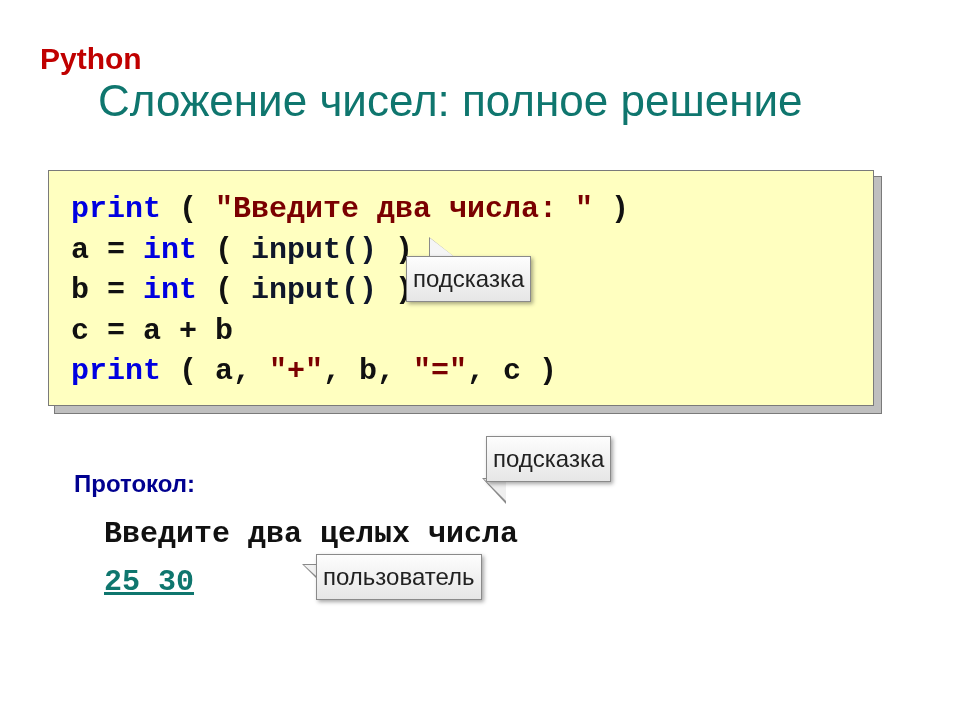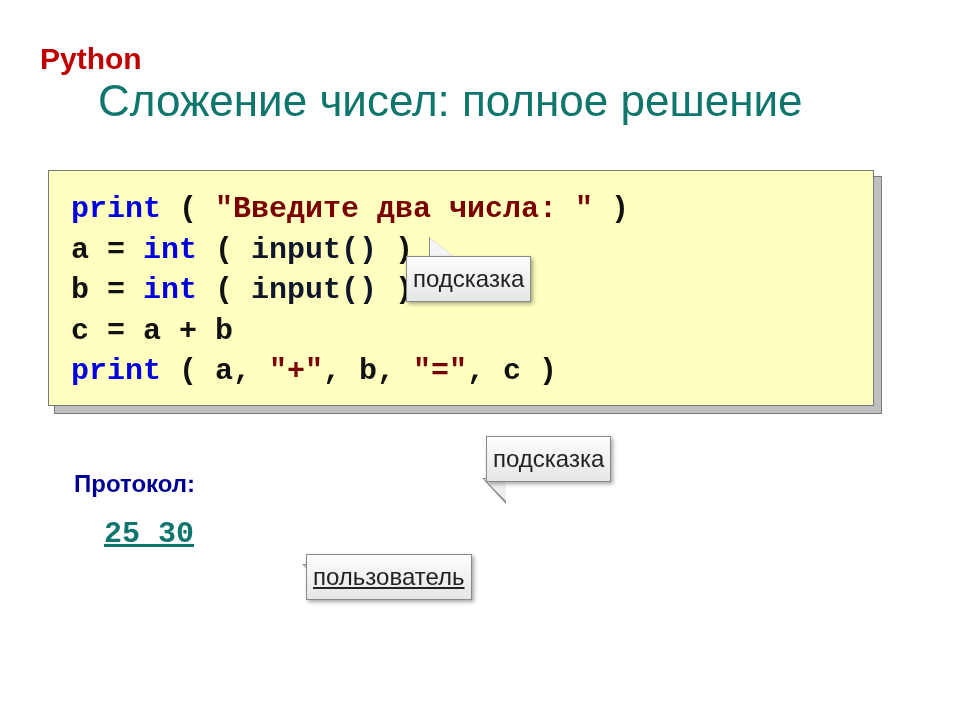--- a/index.html
+++ b/index.html
@@ -109,21 +109,21 @@
   }
   #t2 {
     position:absolute;
     top: 479px; left: 484px;
     width:0;height:0;
     border-top: 0px solid transparent;
     border-bottom: 22px solid transparent;
     border-right: 22px solid #efefef;
   }
   
-  #c3 { top: 554px; left: 306px; text-decoration: underline; }
+  #c3 { top: 554px; left: 316px; }
   #t3outer {
     position:absolute;
     top: 564px; left: 302px;
     width:0;height:0;
     border-top: 0px solid transparent;
     border-bottom: 24px solid transparent;
     border-right: 24px solid #8a8a8a;
   }
   #t3 {
     position:absolute;
@@ -174,20 +174,21 @@
   <div class="callout-tail" id="t1"></div>
   <div class="callout" id="c1">подсказка</div>
 
   <div id="t2outer"></div>
   <div id="t2"></div>
   <div class="callout" id="c2">подсказка</div>
 
   <div class="protocol-label">Протокол:</div>
 
   <div class="protocol">
+    <div class="sys-out">Введите два целых числа</div>
     <div class="user-in">25 30</div>
   </div>
 
   <div id="t3outer"></div>
   <div id="t3"></div>
   <div class="callout" id="c3">пользователь</div>
 
 </div>
 
 </body></html>

